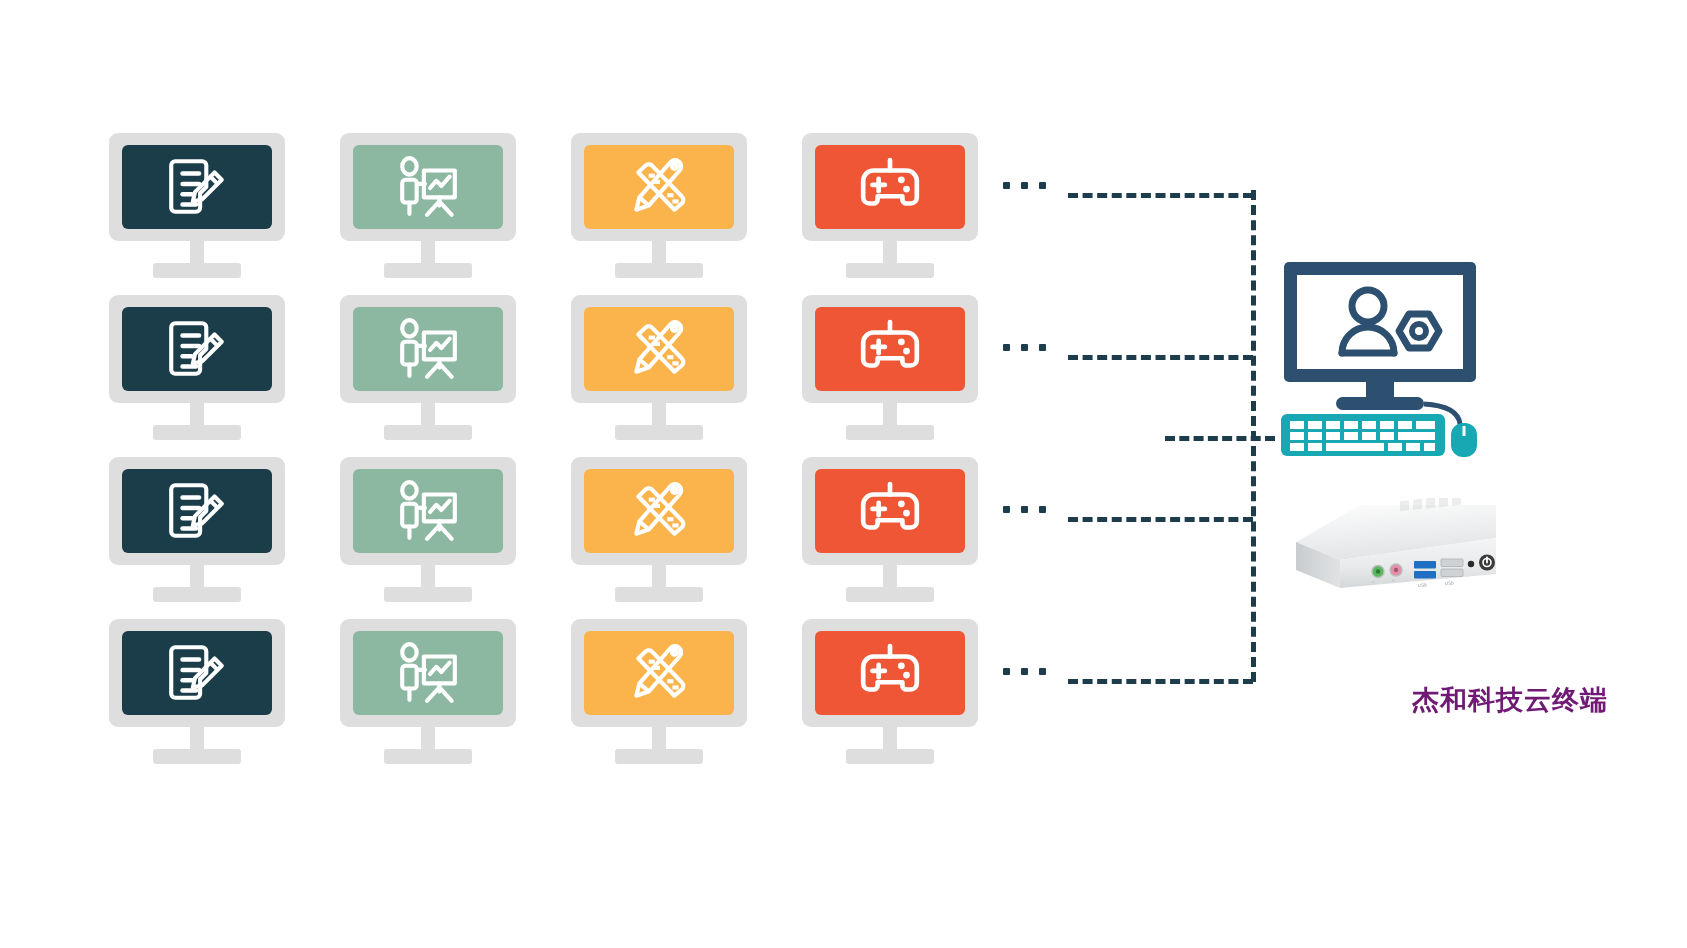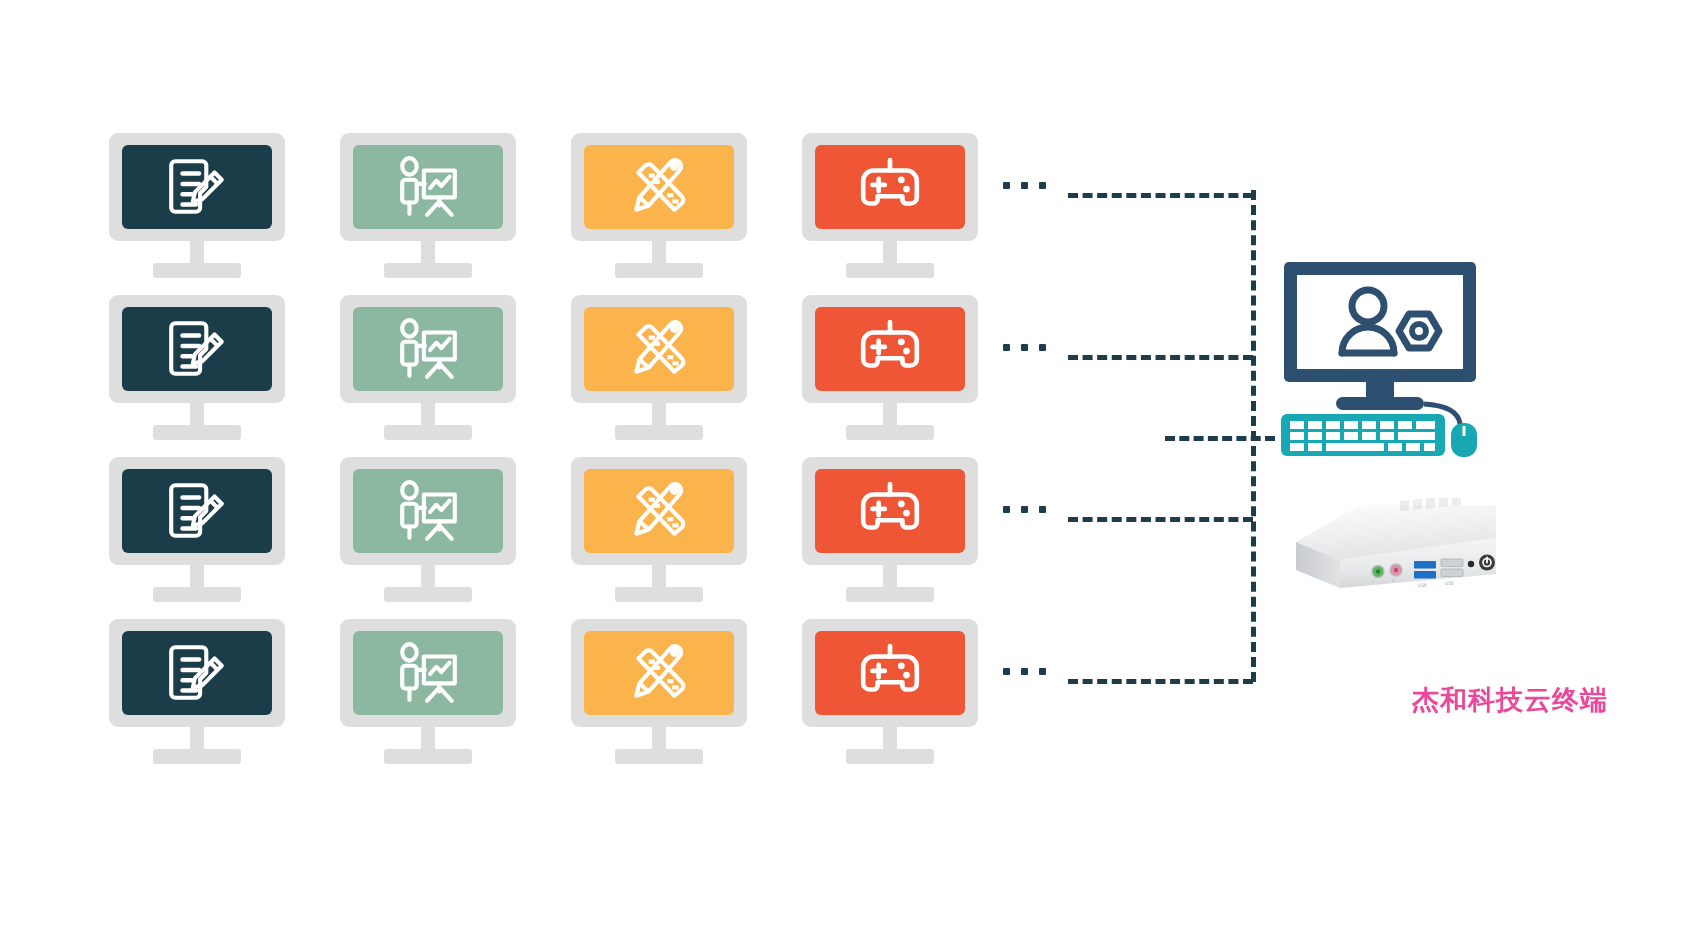--- a/index.html
+++ b/index.html
@@ -92,21 +92,21 @@
     border-left: 5px dashed #1d3d4d;
   }
 
   
   .workstation { position: absolute; }
   .minipc      { position: absolute; }
   .caption {
     position: absolute;
     font-size: 27px;
     font-weight: bold;
-    color: #ec4899;
+    color: #701a75;
     letter-spacing: 1px;
     white-space: nowrap;
     font-family: "DejaVu Sans", "Liberation Sans", sans-serif;
   }
 </style>
 </head>
 <body>
 
 <div id="stage">
 

